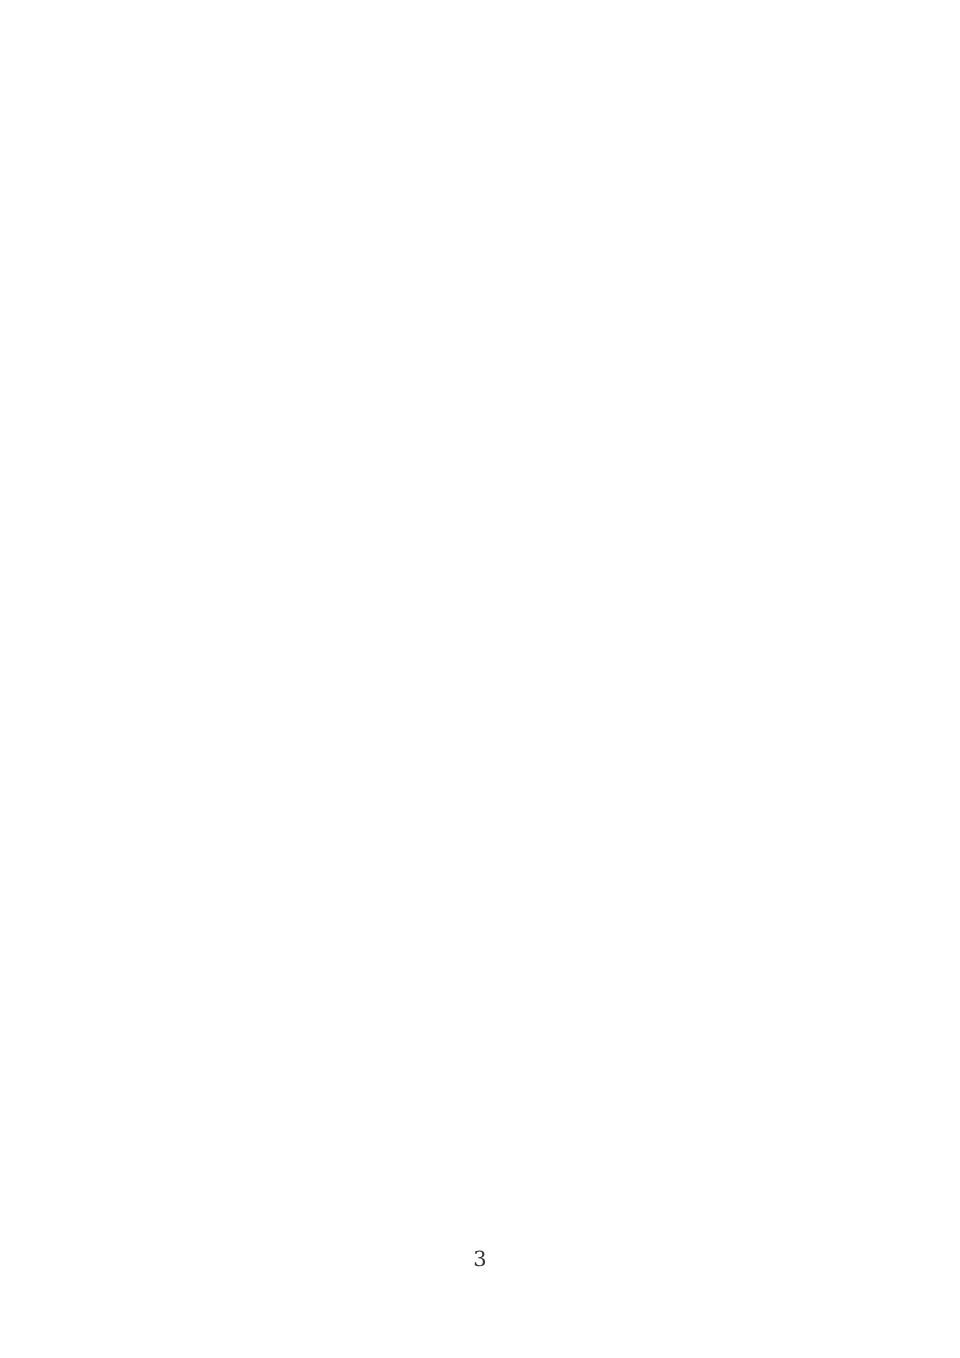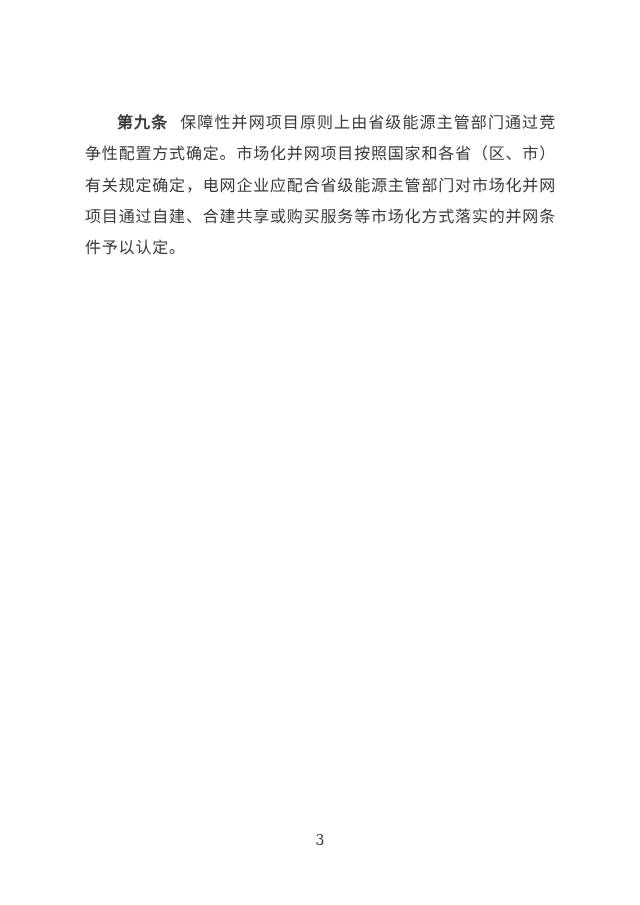--- a/index.html
+++ b/index.html
@@ -51,21 +51,18 @@
   }
 </style>
 </head>
 <body>
 
 <div class="page">
   <div class="content">
 
 
 
-    <p class="indent">
-      <span class="head">第九条</span><span>保障性并网项目原则上由省级能源主管部门通过竞争性配置方式确定。市场化并网项目按照国家和各省（区、市）有关规定确定，电网企业应配合省级能源主管部门对市场化并网项目通过自建、合建共享或购买服务等市场化方式落实的并网条件予以认定。</span>
-    </p>
 
 
   </div>
 
   <div class="pagenum">3</div>
 </div>
 
 </body></html>

